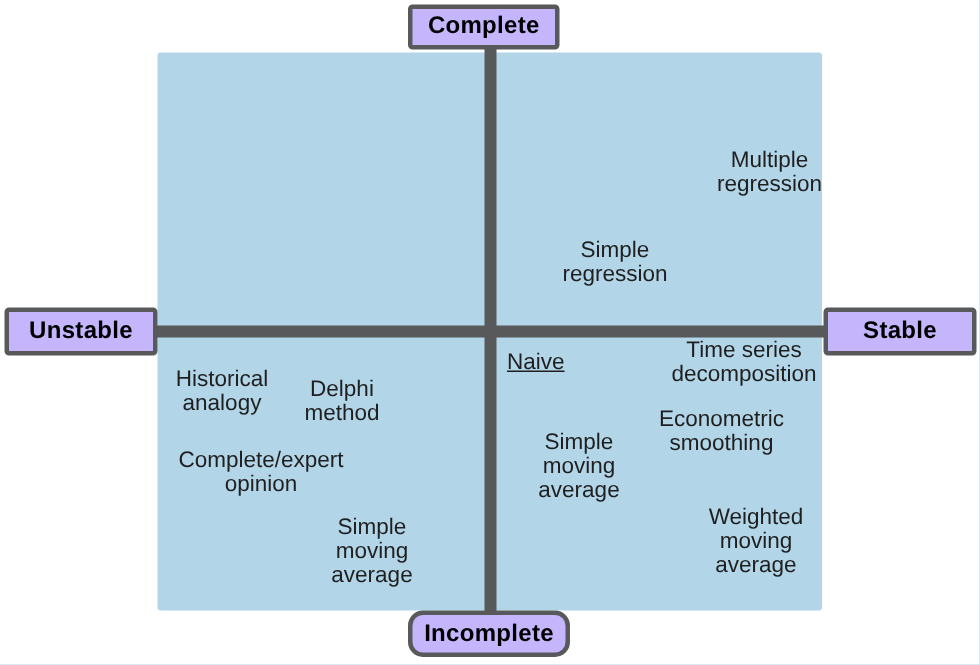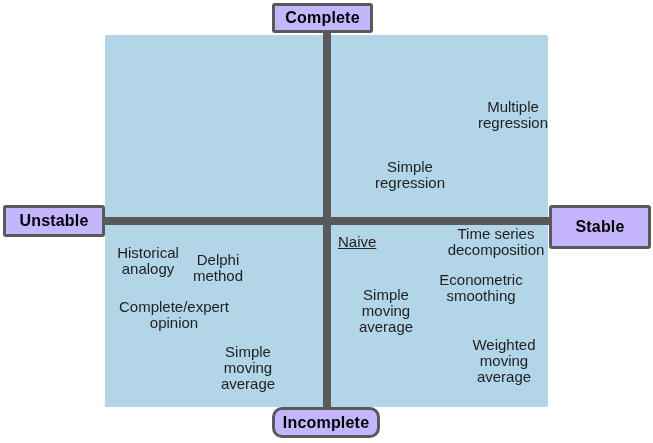--- a/index.html
+++ b/index.html
@@ -50,30 +50,30 @@
 
 <div class="stage">
 
   <div class="quad-bg"></div>
   <div class="axis-line v-line"></div>
   <div class="axis-line h-line"></div>
 
   <div class="axis-box" style="left:272px; top:3px; width:101px; height:30px;">Complete</div>
   <div class="axis-box" style="left:272px; top:407px; width:108px; height:31px;border-radius:10px;">Incomplete</div>
   <div class="axis-box" style="left:3px; top:205px; width:102px; height:32px;">Unstable</div>
-  <div class="axis-box" style="left:549px; top:205px; width:102px; height:44px;">Stable</div>
+  <div class="axis-box" style="left:549px; top:205px; width:102px; height:32px;">Stable</div>
 
   <div class="item centered" style="left:513px; top:99px;">Multiple
 regression</div>
   <div class="item centered" style="left:410px; top:159px;">Simple
 regression</div>
 
   <div class="item centered" style="left:148px; top:245px;">Historical
 analogy</div>
-  <div class="item centered" style="left:218px; top:252px;">Delphi
+  <div class="item centered" style="left:228px; top:252px;">Delphi
 method</div>
   <div class="item centered" style="left:174px; top:299px;">Complete/expert
 opinion</div>
   <div class="item centered" style="left:248px; top:344px;">Simple
 moving
 average</div>
 
   <div class="item" style="left:338px; top:234px;text-decoration:underline;">Naive</div>
   <div class="item centered" style="left:496px; top:226px;">Time series
 decomposition</div>

